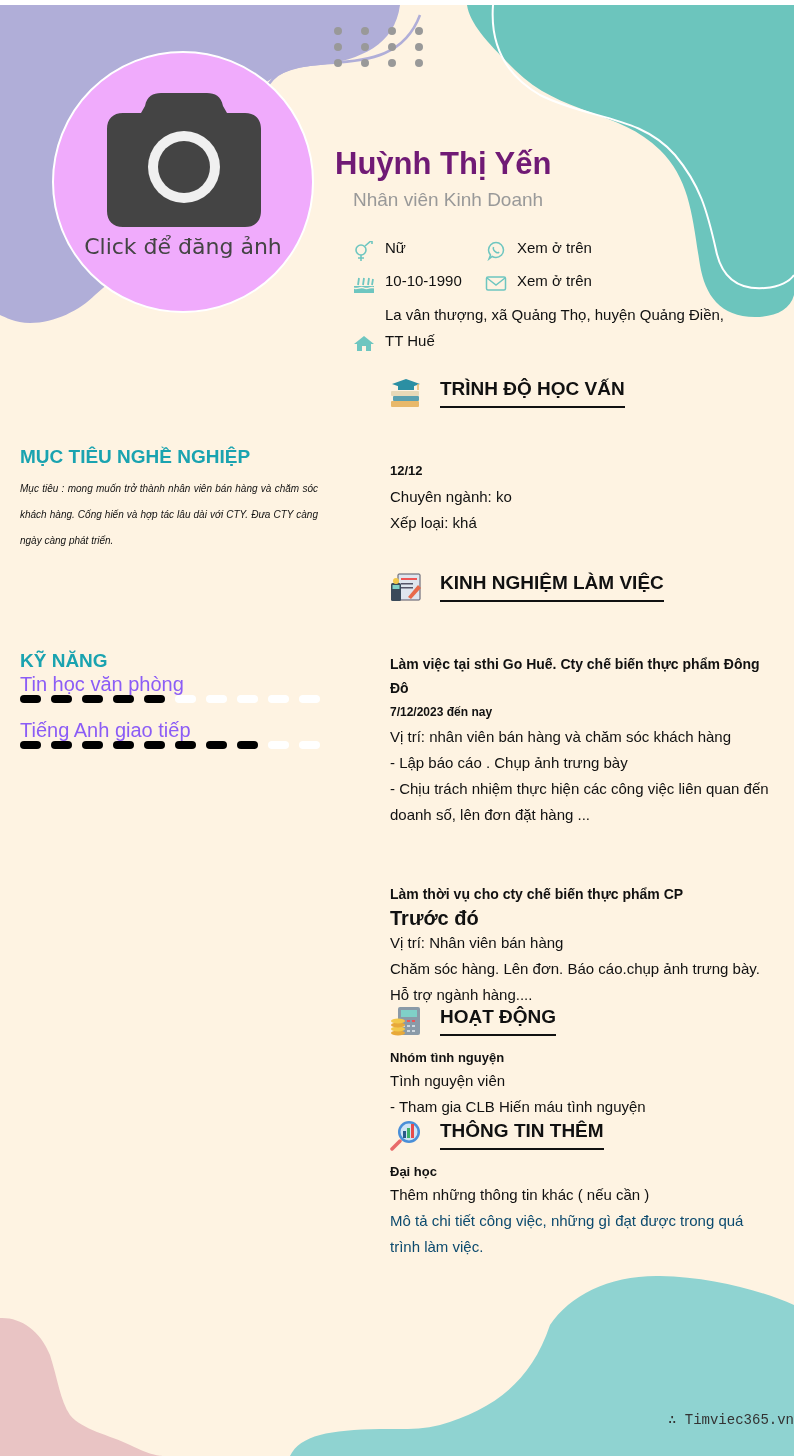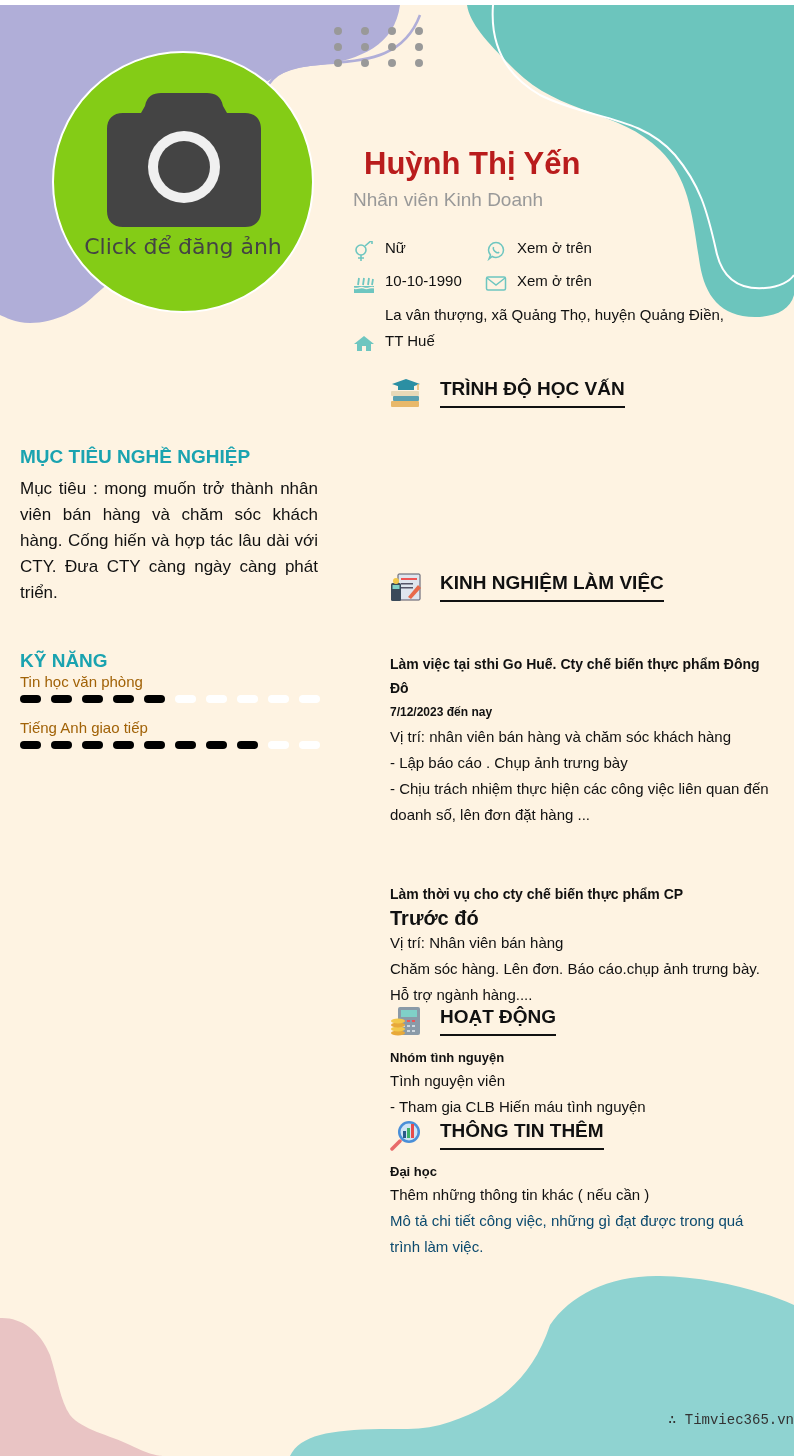--- a/index.html
+++ b/index.html
@@ -2,35 +2,35 @@
 <html><head>
 <meta charset="utf-8">
 <style>
   * { box-sizing: border-box; margin: 0; padding: 0; }
   html, body { width: 800px; height: 1456px; background: #ffffff; overflow: hidden; }
   body { font-family: "Liberation Sans", sans-serif; color: #111; }
   .page { position: absolute; left: 0; top: 5px; width: 794px; height: 1451px; background: #fef3e2; overflow: hidden; }
   .bg-svg { position: absolute; left: 0; top: 0; width: 794px; height: 1451px; pointer-events: none; }
 
   
-  .avatar { position: absolute; left: 52px; top: 46px; width: 262px; height: 262px; border-radius: 50%; background: #84cc16; border: 2px solid #fff; cursor: pointer; }
+  .avatar { position: absolute; left: 52px; top: 46px; width: 262px; height: 262px; border-radius: 50%; background: #f0abfc; border: 2px solid #fff; cursor: pointer; }
   .avatar svg.cam { position: absolute; left: 51px; top: 38px; width: 158px; height: 136px; }
   .avatar .cap { position: absolute; left: 0; width: 100%; top: 181px; text-align: center; font-family: "DejaVu Sans", sans-serif; font-size: 22px; color: #444; }
 
   
-  .name { position: absolute; left: 364px; top: 141px; font-size: 31px; font-weight: bold; color: #b91c1c; }
+  .name { position: absolute; left: 335px; top: 141px; font-size: 31px; font-weight: bold; color: #701a75; }
   .title { position: absolute; left: 353px; top: 184px; font-size: 19px; color: #999; }
   .info { position: absolute; font-size: 15px; color: #111; display: flex; align-items: flex-end; }
   .info .ic { width: 22px; height: 20px; margin-right: 10px; color: #6ec6c0; flex: none; }
   .info .txt { line-height: 26px; margin-top: -3px; }
 
   
   .h-left { position: absolute; left: 20px; font-size: 19px; font-weight: bold; color: #1aa3b0; margin-top: 28px; }
-  .objective { position: absolute; left: 20px; top: 471px; width: 298px; font-size: 17px; line-height: 26px; text-align: justify; color: #111; }
-  .skill-label { position: absolute; left: 20px; font-size: 15px; color: #a16207; }
+  .objective { position: absolute; left: 20px; top: 471px; width: 298px; font-size: 10px; line-height: 26px; text-align: justify; color: #111; font-style: italic; }
+  .skill-label { position: absolute; left: 20px; font-size: 20px; color: #8b5cf6; }
   .skill-bar { position: absolute; left: 20px; display: flex; gap: 10px; }
   .dot { width: 21px; height: 8px; border-radius: 5px; background: #000; }
   .dot.off { background: #fff; }
 
   
   .sec-head { position: absolute; left: 390px; display: flex; align-items: center; }
   .sec-head .sicon { width: 32px; height: 32px; margin-right: 18px; }
   .sec-head .stitle { font-size: 19px; font-weight: bold; color: #111; padding: 0 0 6px 0; border-bottom: 2px solid #111; padding-left: 0; }
   .block { position: absolute; left: 390px; width: 380px; font-size: 15px; line-height: 26px; color: #111; }
   .block .b { font-weight: bold; }
@@ -157,20 +157,25 @@
   <div class="sec-head" style="top:372px;">
     <svg class="sicon" viewBox="0 0 32 32">
       <rect x="1" y="24" width="28" height="6" rx="1" fill="#e8b86a"></rect>
       <rect x="3" y="19" width="26" height="5" rx="1" fill="#5aa0b0"></rect>
       <rect x="1" y="14" width="28" height="5" rx="1" fill="#e8d9b8"></rect>
       <path d="M2,7 L16,2 L30,7 L16,12 Z" fill="#2b8fa3"></path>
       <path d="M8,9 L8,13 L24,13 L24,9" fill="#2b8fa3"></path>
       <path d="M28,7 L28,13" stroke="#e8b86a" stroke-width="1.5"></path>
     </svg>
     <div class="stitle">TRÌNH ĐỘ HỌC VẤN</div>
+  </div>
+  <div class="block" style="top:453px;">
+    <div class="sm" style="line-height:26px;">12/12</div>
+    <div>Chuyên ngành: ko</div>
+    <div>Xếp loại: khá</div>
   </div>
 
   <div class="sec-head" style="top:566px;">
     <svg class="sicon" viewBox="0 0 32 32">
       <rect x="8" y="3" width="22" height="26" rx="1" fill="#dfe6ee" stroke="#556" stroke-width="1"></rect>
       <rect x="11" y="7" width="16" height="2" fill="#e55"></rect>
       <rect x="11" y="12" width="12" height="1.5" fill="#556"></rect>
       <rect x="11" y="16" width="12" height="1.5" fill="#556"></rect>
       <rect x="1" y="12" width="10" height="18" rx="1.5" fill="#3a4a5a"></rect>
       <rect x="2.5" y="14" width="7" height="4" fill="#7fd0c8"></rect>

